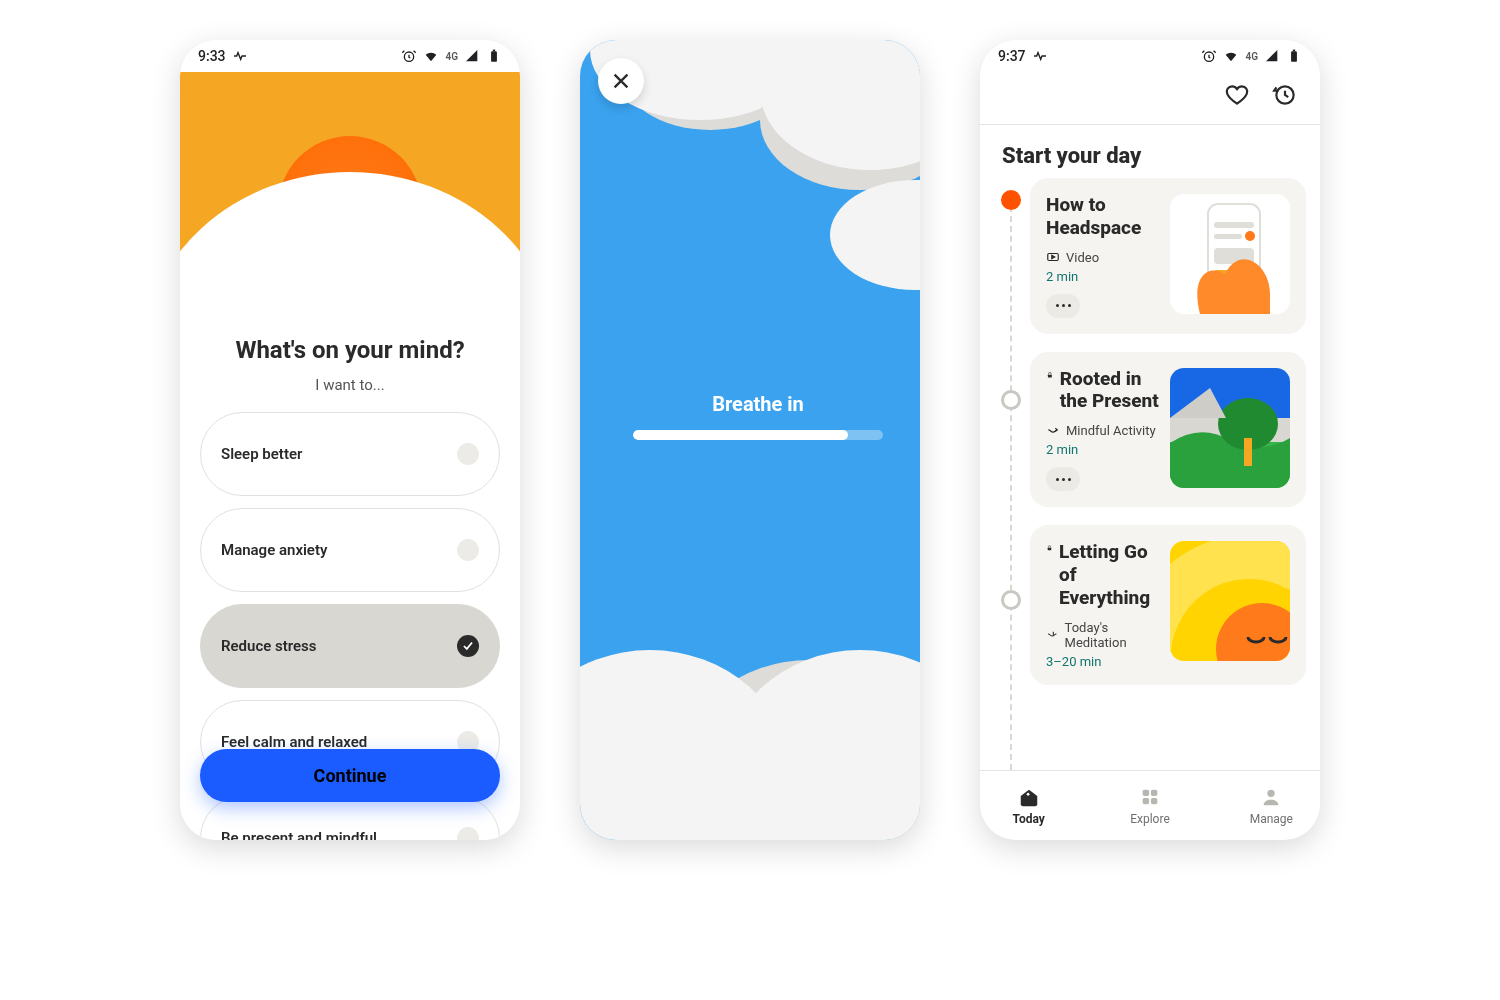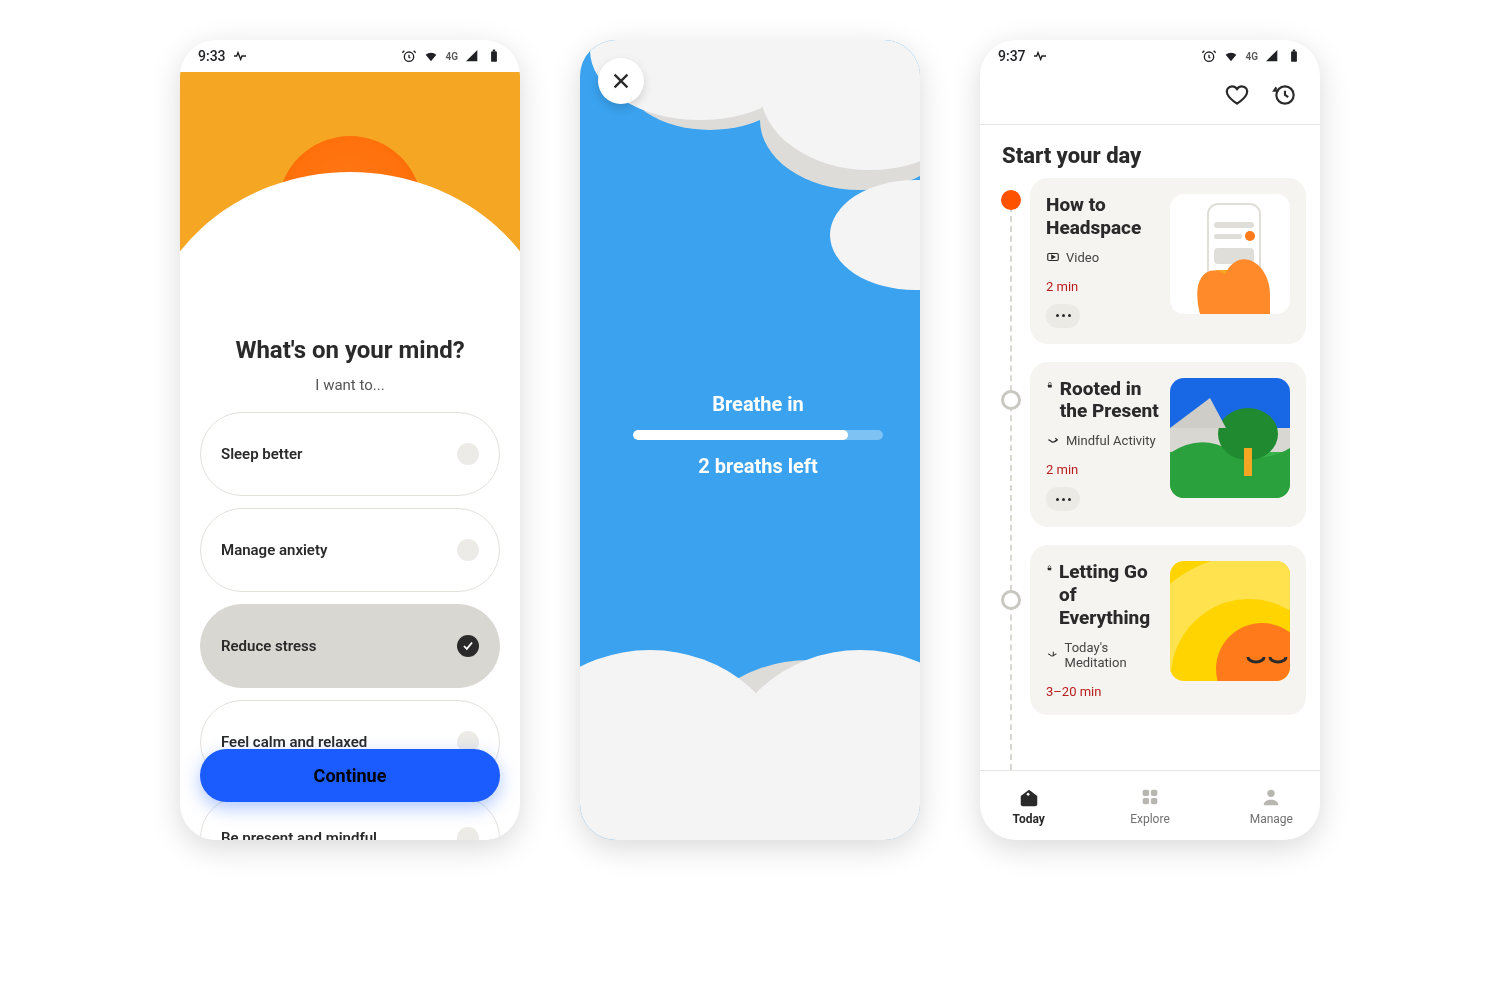--- a/index.html
+++ b/index.html
@@ -86,21 +86,21 @@
   .p3-node { position:absolute; left:21px; width:20px; height:20px; border-radius:50%; background:#fff; border:3px solid #c9c7c2;}
   .p3-node.active{ background:#ff5200; border-color:#ff5200; }
   .card {
     background:#f6f4f0; border-radius:18px; display:flex; gap:8px; padding:16px;
     margin-bottom:18px; align-items:flex-start;
   }
   .card-text { flex:1; }
   .card-title { font-size:19px; font-weight:800; color:#2a2a2a; line-height:1.2; display:flex; align-items:flex-start; gap:6px;}
   .card-type { font-size:13px; color:#444; display:flex; align-items:center; gap:6px; margin-top:10px;}
   .card-type svg { width:14px; height:14px; }
-  .card-dur { font-size:13px; color:#b91c1c; margin-top:14px;}
+  .card-dur { font-size:13px; color:#0f766e; margin-top:4px;}
   .card-more { margin-top:10px; width:34px; height:24px; background:#eceae5; border-radius:999px; display:flex; align-items:center; justify-content:center; gap:3px;}
   .card-more span{ width:3px; height:3px; background:#2a2a2a; border-radius:50%; }
   .thumb { width:120px; height:120px; border-radius:14px; flex:none; position:relative; overflow:hidden;}
   .lock-icon{ width:14px; height:14px; }
 
   .tabbar { height:70px; border-top:1px solid #e6e4e0; display:flex;gap:24px; }
   .tab { flex:1; display:flex; flex-direction:column; align-items:center; justify-content:center; gap:4px; font-size:12px; color:#707070;}
   .tab.active{ color:#2a2a2a; font-weight:700; }
   .tab svg{ width:22px; height:22px; }
 
@@ -210,21 +210,20 @@
 
     <div class="cloud shade" style="bottom:-40px;left:100px;width:260px;height:220px"></div>
     <div class="cloud" style="bottom:-60px;left:-70px;width:280px;height:250px"></div>
     <div class="cloud" style="bottom:-70px;right:-80px;width:280px;height:260px"></div>
   </div>
   <div class="p2-center">
     <div class="p2-instr">Breathe in</div>
     <div class="p2-bar-wrap">
       <div class="p2-bar"></div>
     </div>
-    <div class="p2-count">2 breaths left</div>
   </div>
 </div>
 
 <div class="phone">
   <div class="status-bar">
     <div class="status-left">
       <span>9:37</span>
       <span class="sb-icon">
         <svg viewBox="0 0 24 24" width="16" height="16" fill="none" stroke="#202124" stroke-width="2">
             <path d="M3 12h4l2-5 4 10 2-5h6"></path>

